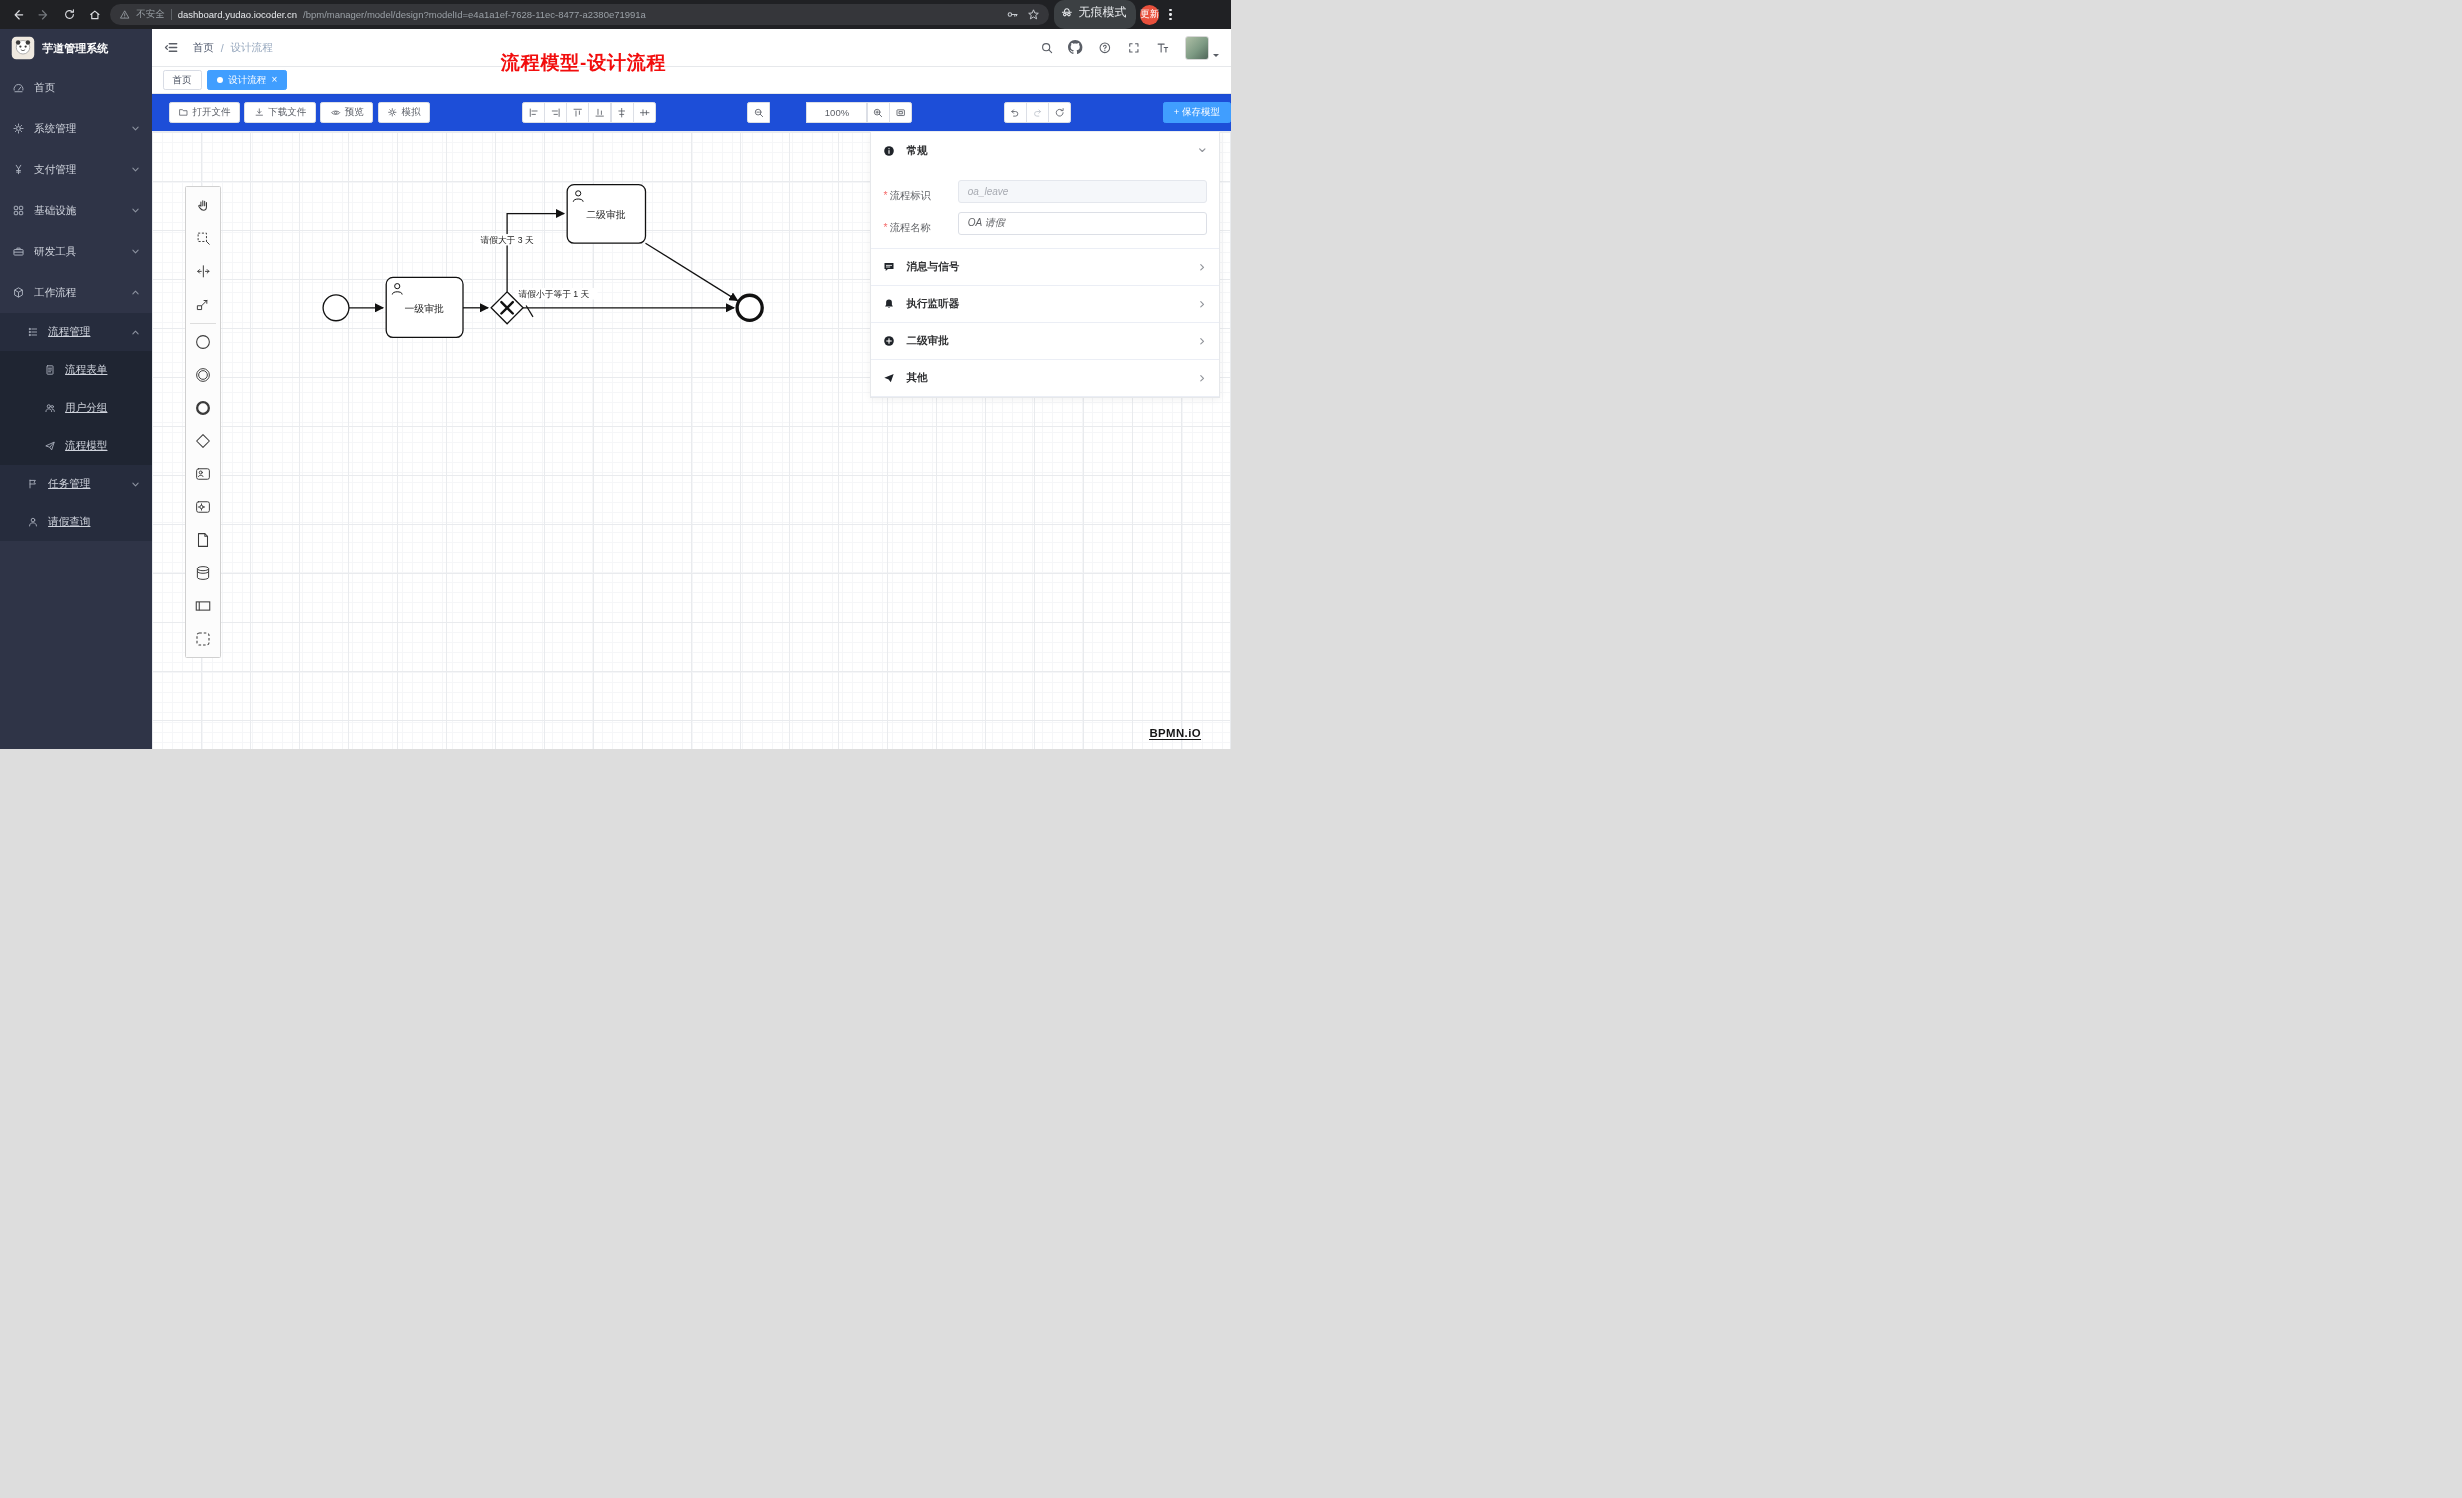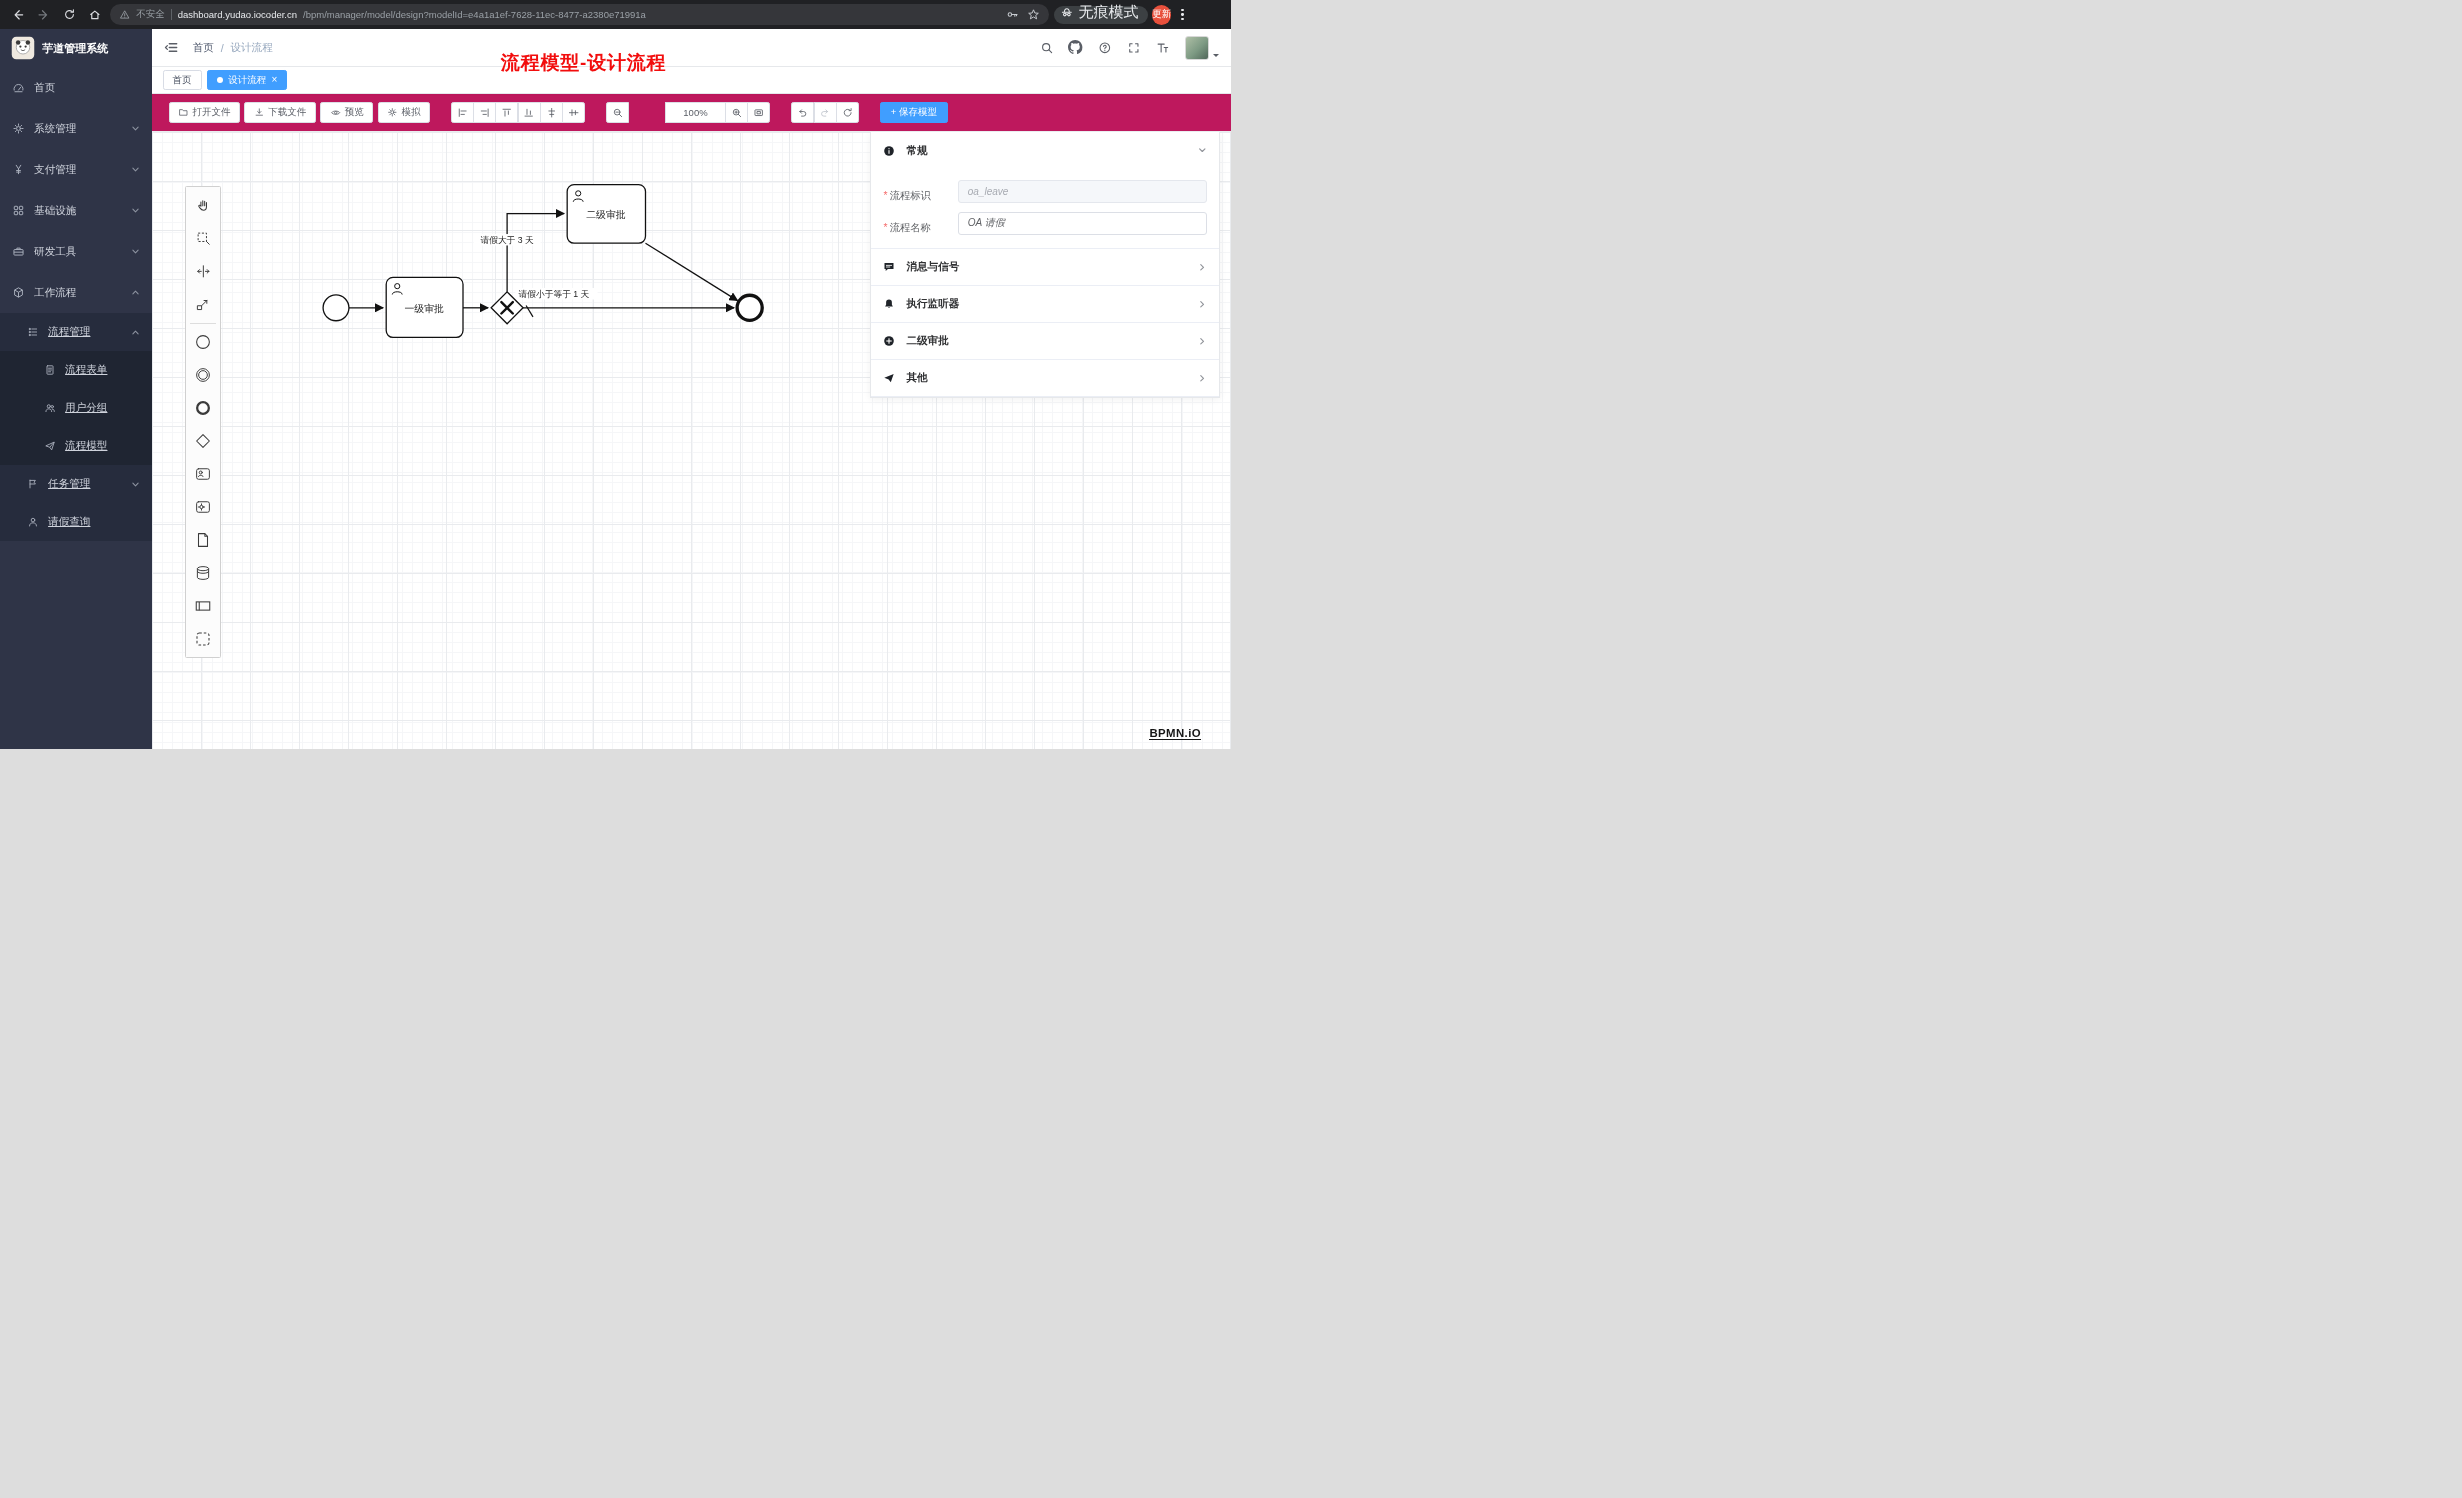--- a/index.html
+++ b/index.html
@@ -8,21 +8,21 @@
 
   
   .chrome { height:29px; background:#202124; display:flex; align-items:center; padding:0 7.6px; gap:4.6px; }
   .chrome-btn { width:21px; height:21px; border-radius:50%; display:flex; align-items:center; justify-content:center; color:#dadce0; flex:0 0 auto; }
   .chrome-btn.dim { color:#74787d; }
   .omnibox { flex:1; max-width:939px; height:21px; background:#35363a; border-radius:10.6px; display:flex; align-items:center; padding:0 9px; gap:6px; color:#9aa0a6; font-size:9.5px; min-width:0; }
   .omni-div { width:0.8px; height:11.4px; background:#5f6368; }
   .url-domain { color:#e8eaed; white-space:nowrap; }
   .url-path { color:#9aa0a6; white-space:nowrap; overflow:hidden; text-overflow:ellipsis; }
   .omni-right { margin-left:auto; display:flex; align-items:center; gap:7.6px; color:#c7cbd0; }
-  .incog { display:flex; align-items:center; gap:5.3px; background:#3c4043; border-radius:10.6px; height:18px; padding:0 9px 5px 6px; color:#e8eaed; font-size:15px; white-space:nowrap; }
+  .incog { display:flex; align-items:center; gap:5.3px; background:#3c4043; border-radius:10.6px; height:29px; padding:0 9px 5px 6px; color:#e8eaed; font-size:12px; white-space:nowrap; }
   .update { background:#e8503c; color:#fff; height:20px; border-radius:10px; padding:0 0; display:flex; align-items:center; font-size:9.5px; white-space:nowrap; }
   .kebab { width:13.7px; height:20px; display:flex; flex-direction:column; align-items:center; justify-content:center; gap:2.3px; }
   .kebab i { width:2.3px; height:2.3px; border-radius:50%; background:#e8eaed; }
 
   
   .app { display:flex; height:720px; }
   .sidebar { width:152px; background:#2f3447; flex:0 0 auto; color:#cfd3dc; overflow:hidden; }
   .logo-row { height:38px; display:flex; align-items:center; gap:7.6px; padding:0 10.6px; }
   .logo-title { color:#fff; font-size:11px; font-weight:bold; white-space:nowrap; }
   .menu-item { height:41px; display:flex; align-items:center; gap:8.4px; padding:0 12px; font-size:10.6px; cursor:pointer; white-space:nowrap; }
@@ -51,21 +51,21 @@
 
   
   .tabsbar { height:27px; background:#fff; display:flex; align-items:center; padding:0 10.6px; gap:5.3px; border-bottom:0.8px solid #e6e8eb; box-shadow:0 0.8px 2.3px rgba(0,0,0,.05); position:relative; z-index:3; }
   .tab { height:20.5px; padding:0 9px; border:0.8px solid #d8dce5; border-radius:2.3px; font-size:9.5px; color:#495060; display:flex; align-items:center; gap:5.3px; background:#fff; cursor:pointer; }
   .tab.active { background:#409eff; border-color:#409eff; color:#fff; }
   .tab-dot { width:6px; height:6px; border-radius:50%; background:#fff; }
   .tab-close { font-size:10px; line-height:1; }
 
   
   .designer { flex:1; display:flex; flex-direction:column; min-height:0; }
-  .toolbar { height:38px; background:#be185d; display:flex; align-items:center; padding-left:16.7px; gap:21px; border-bottom:0.8px solid #ebedf0; flex:0 0 auto; }
+  .toolbar { height:38px; background:#1d4ed8; display:flex; align-items:center; padding-left:16.7px; gap:21px; border-bottom:0.8px solid #ebedf0; flex:0 0 auto;justify-content:space-between; }
   .tb-btn { height:20.5px; padding:0 8.4px; border:0.8px solid #dcdfe6; border-radius:2.3px; background:#fff; font-size:9.5px; color:#5a5e66; display:inline-flex; align-items:center; gap:3.8px; cursor:pointer; white-space:nowrap; }
   .tb-group { display:inline-flex; }
   .tb-group .tb-btn { border-radius:0; margin-left:-0.8px; }
   .tb-group .tb-btn:first-child { border-radius:2.3px 0 0 2.3px; margin-left:0; }
   .tb-group .tb-btn:last-child { border-radius:0 2.3px 2.3px 0; }
   .tb-icon-btn { width:23px; padding:0; justify-content:center; }
   .tb-btn.disabled { color:#c0c4cc; }
   .save-btn { background:#409eff; border:0.8px solid #409eff; color:#fff; height:21px; padding:0 10px; border-radius:2.3px; font-size:9.5px; display:inline-flex; align-items:center; cursor:pointer; }
   .grp1 { display:inline-flex; gap:4.6px; }
 

